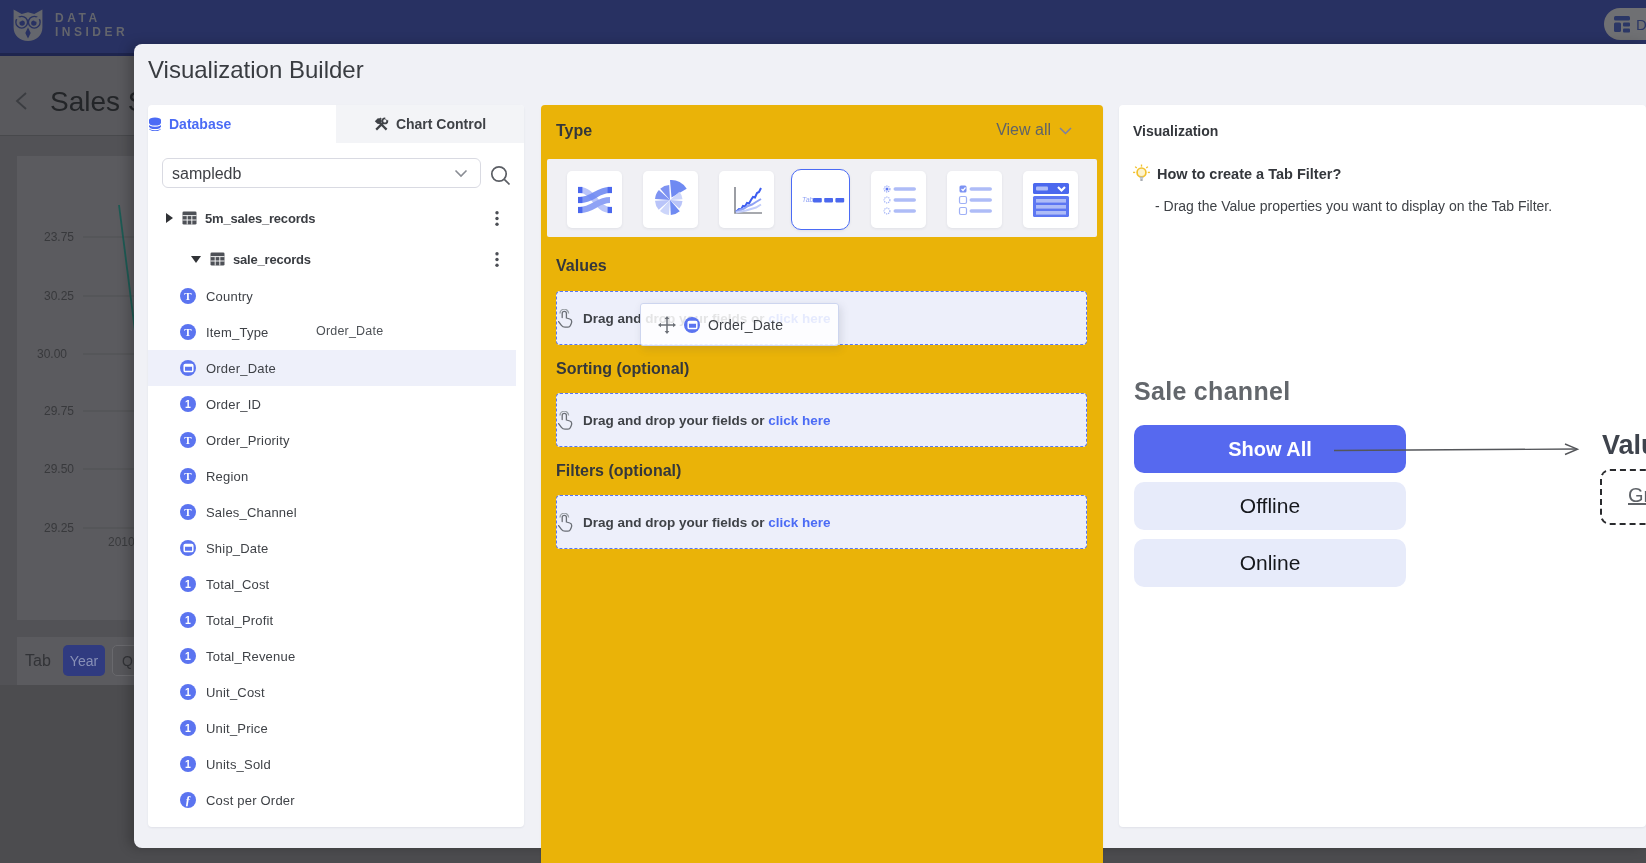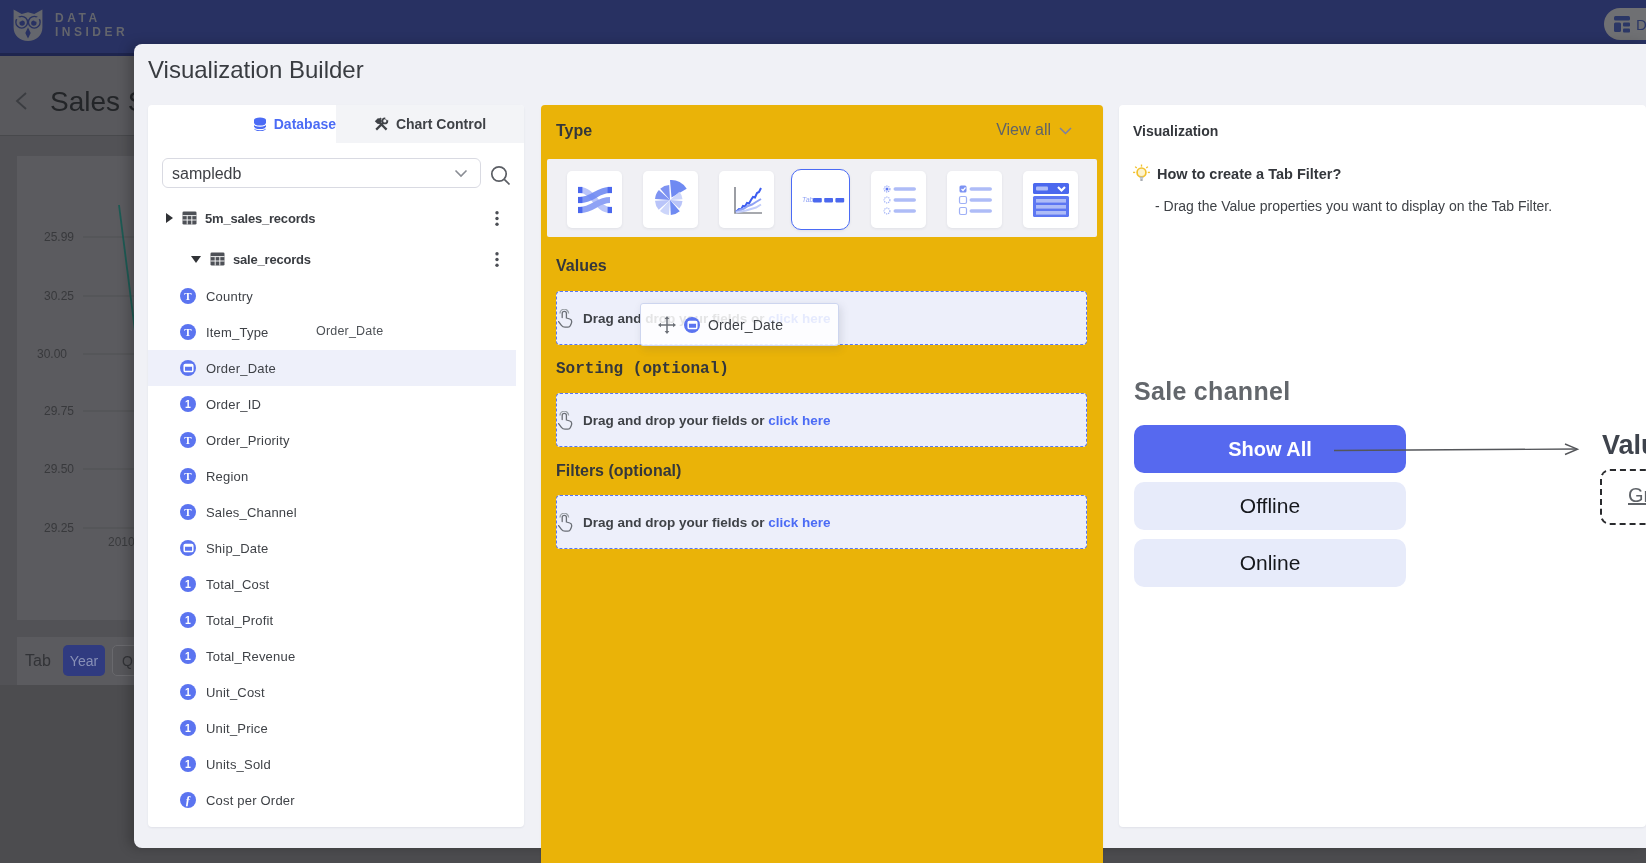--- a/index.html
+++ b/index.html
@@ -69,34 +69,34 @@
 <div class="abs ctr" style="left:1604px;top:8px;width:60px;height:32px;background:#6f7073;border-radius:16px;padding-left:9px;">
   <svg width="18" height="18" viewBox="0 0 18 18">
     <rect x="1" y="1" width="16" height="4.5" rx="1.5" fill="#2b3766"></rect>
     <rect x="1" y="7.5" width="7" height="9.5" rx="1.5" fill="#2b3766"></rect>
     <rect x="10" y="7.5" width="7" height="4" rx="1" fill="#2b3766"></rect>
     <rect x="10" y="13.5" width="7" height="4" rx="1" fill="#2b3766"></rect>
   </svg>
   <span style="font-size:15px;color:#2b3766;margin-left:5px;">D</span>
 </div>
 
-<div class="abs" style="left:30px;top:230px;width:44px;text-align:right;font-size:12px;color:#38393c;">25.99</div>
+<div class="abs" style="left:30px;top:230px;width:44px;text-align:right;font-size:12px;color:#38393c;">23.75</div>
 <div class="abs" style="left:30px;top:289px;width:44px;text-align:right;font-size:12px;color:#38393c;">30.25</div>
 <div class="abs" style="left:30px;top:347px;width:44px;text-align:center;font-size:12px;color:#38393c;">30.00</div>
 <div class="abs" style="left:30px;top:404px;width:44px;text-align:right;font-size:12px;color:#38393c;">29.75</div>
 <div class="abs" style="left:30px;top:462px;width:44px;text-align:right;font-size:12px;color:#38393c;">29.50</div>
 <div class="abs" style="left:30px;top:521px;width:44px;text-align:right;font-size:12px;color:#38393c;">29.25</div>
 
 <div class="abs" style="left:134px;top:44px;width:1512px;height:804px;background:#f0f1f6;border-radius:8px 0 0 8px;box-shadow:-5px 0 12px rgba(0,0,0,.22);"></div>
 <div class="abs" style="left:148px;top:56px;font-size:24px;color:#393c41;">Visualization Builder</div>
 
 <div class="abs" style="left:148px;top:105px;width:376px;height:722px;background:#fff;border-radius:4px;box-shadow:0 1px 2px rgba(40,45,80,.08);overflow:hidden;">
 
   <div class="abs" style="left:188px;top:0;width:188px;height:38px;background:#f3f4f7;"></div>
-  <div class="abs ctr" style="left:0;top:0;width:188px;height:38px;justify-content:flex-end;">
+  <div class="abs ctr" style="left:0;top:0;width:188px;height:38px;justify-content:flex-start;">
     <svg width="14" height="15" viewBox="0 0 14 15">
       <ellipse cx="7" cy="3" rx="6" ry="2.6" fill="#4b6bf5"></ellipse>
       <path d="M1 3 v8.5 c0 1.5 2.7 2.6 6 2.6 s6 -1.1 6 -2.6 V3" fill="#4b6bf5"></path>
       <path d="M1 6.5 c0 1.5 2.7 2.6 6 2.6 s6 -1.1 6 -2.6 M1 10 c0 1.5 2.7 2.6 6 2.6 s6 -1.1 6 -2.6" stroke="#fff" stroke-width="1.1" fill="none"></path>
     </svg>
     <span style="font-size:14px;font-weight:bold;color:#4b6bf5;margin-left:7px;">Database</span>
   </div>
   <div class="abs ctr" style="left:188px;top:0;width:188px;height:38px;justify-content:center;">
     <svg width="15" height="15" viewBox="0 0 15 15">
       <line x1="5.2" y1="5.2" x2="12.6" y2="12.6" stroke="#3f4247" stroke-width="2.2"></line>
@@ -344,21 +344,21 @@
     </svg>
     <span class="icircle" style="margin-left:8px;">
         <svg width="11" height="10" viewBox="0 0 11 10" fill="none">
           <rect x="1.2" y="1.4" width="8.6" height="7.2" rx="1.2" stroke="#fff" stroke-width="1.5"></rect>
           <rect x="1.2" y="1.2" width="8.6" height="2.6" rx="1.2" fill="#fff"></rect>
         </svg>
       </span>
     <span style="margin-left:8px;font-size:14px;color:#3f4247;letter-spacing:.2px;">Order_Date</span>
   </div>
 
-  <div class="seclbl" style="top:255px;font-family:Liberation Mono, monospace;">Sorting <span>(optional)</span></div>
+  <div class="seclbl" style="top:255px;">Sorting <span>(optional)</span></div>
   <div class="dropzone" style="top:288px;">
     <svg style="margin-right:9px;" width="17" height="19" viewBox="0 0 17 19" fill="none">
       <path d="M3 4.5 A4.3 4.3 0 0 1 11.6 4.5" stroke="#9aa0a6" stroke-width="1.3"></path>
       <path d="M5.2 8.5 V4.5 a2.1 2.1 0 0 1 4.2 0 V9 l3.4 1 a2.6 2.6 0 0 1 1.9 2.5 c0 .8-.2 1.6-.5 2.3 l-.8 1.8 a2.6 2.6 0 0 1 -2.4 1.6 H8 a4.5 4.5 0 0 1 -3.6 -1.8 L1.6 12.6" stroke="#6b6f76" stroke-width="1.3" stroke-linecap="round" stroke-linejoin="round"></path>
     </svg>
     <span>Drag and drop your fields or&nbsp;</span>
       <span class="ch">click here</span>
   </div>
 
   <div class="seclbl" style="top:357px;">Filters <span>(optional)</span></div>

